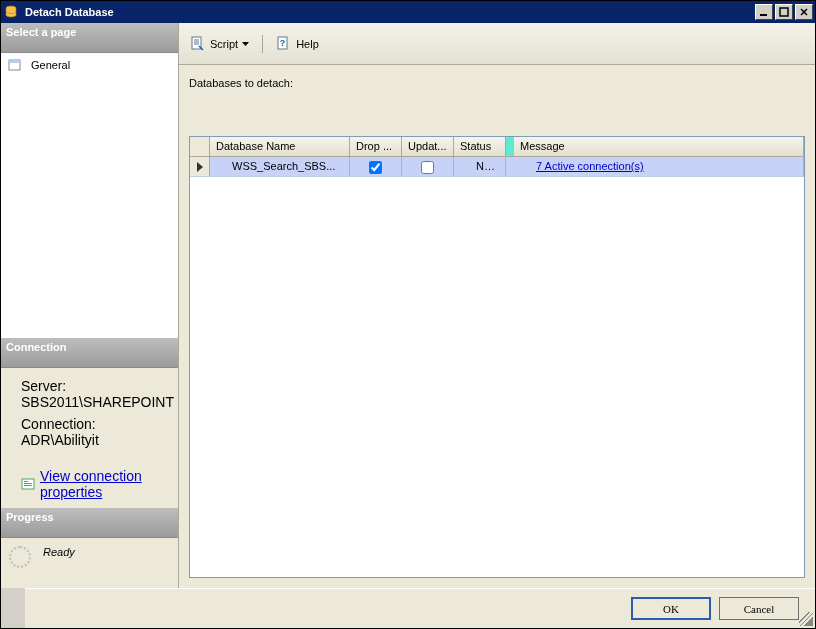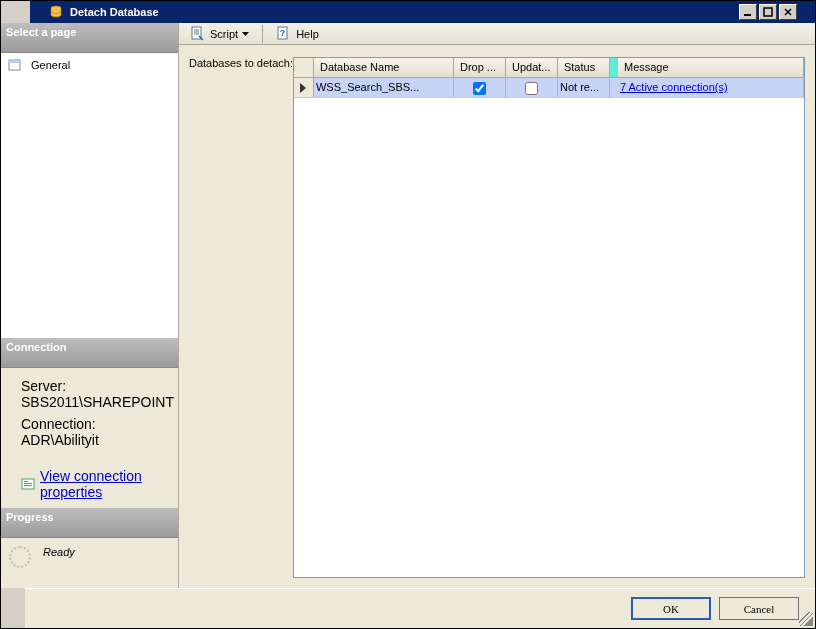--- a/index.html
+++ b/index.html
@@ -16,23 +16,22 @@
     display: flex; flex-direction: column;
     background: #d4d0c8;
     position: relative;
   }
   
   .titlebar {
     height: 22px;
     background: #0a246a;
     color: #fff;
     display: flex; align-items: center;
-    padding: 0 18px;
+    padding: 0 2px;
     font-weight: bold;
-    margin-left: 29px;
   }
   .titlebar .icon {
     width: 16px; height: 16px;
     margin-right: 4px;
     display: inline-flex; align-items: center; justify-content: center;
   }
   .titlebar .title { flex: 1; padding-left: 2px; }
   .titlebar .ctrl {
     width: 18px; height: 16px;
     background: #d4d0c8;
@@ -97,21 +96,21 @@
     border-radius: 50%;
   }
 
   
   .rightpanel {
     flex: 1;
     background: #ece9d8;
     display: flex; flex-direction: column;
   }
   .toolbar {
-    height: 22px;
+    height: 42px;
     border-bottom: 1px solid #aca899;
     background: linear-gradient(#f3f1e9,#e5e2d3);
     display: flex; align-items: center;
     padding: 0 6px;
     gap: 4px;
   }
   .tb-btn {
     display: inline-flex; align-items: center; gap: 4px;
     padding: 2px 4px;
     border: 1px solid transparent;
@@ -119,22 +118,23 @@
   .tb-drop {
     width: 7px; height: 7px;
     display: inline-flex; align-items:center; justify-content:center;
   }
   .tb-sep {
     width: 1px; height: 18px; background: #aca899; margin: 0 4px;
   }
   .main {
     flex: 1;
     padding: 12px 10px 10px 10px;
-    display: flex; flex-direction: row;
+    display: flex; flex-direction: column;
     min-height: 0;
+    gap: 44px;
   }
   .main-label { margin-bottom: 3px; }
   .grid-wrap {
     flex: 1;
     border: 1px solid #7f9db9;
     background: #fff;
     display: flex; flex-direction: column;
     overflow: hidden;
   }
   .grid-head {
@@ -161,21 +161,21 @@
   .grid-row {
     display: flex;
     height: 20px;
     background: #c6d3f7;
     border-bottom: 1px solid #bfcde8;
     align-items: center;
   }
   .gc {
     border-right: 1px solid #9db4dd;
     height: 100%;
-    padding: 3px 6px 0 2px;
+    padding: 3px 6px 0 22px;
     overflow: hidden; white-space: nowrap; text-overflow: ellipsis;
   }
   .gc0 {
     width: 20px; padding: 0;
     background: #ece9d8;
     border-right: 1px solid #aca899;
     display:flex; align-items:center; justify-content:center;
   }
   .gc-center { text-align: center; padding-left:0; padding-right:0; }
   .cell-link { color: #0000cc; text-decoration: underline; cursor: pointer; }

